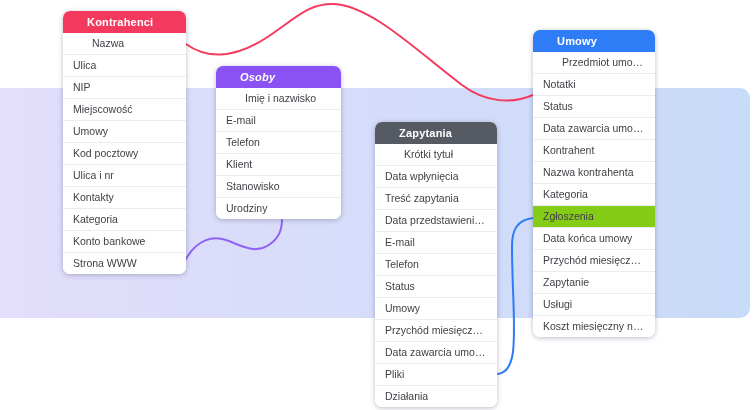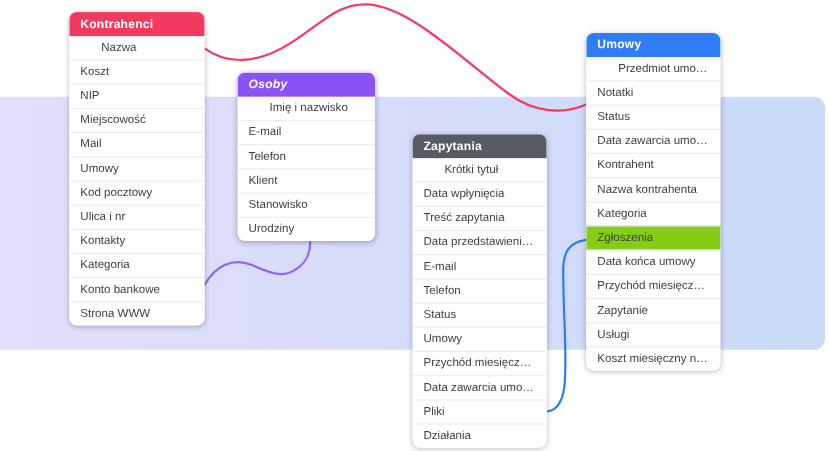--- a/index.html
+++ b/index.html
@@ -22,21 +22,21 @@
   .table-card{
     position:absolute;
     background:#ffffff;
     border-radius:7px;
     box-shadow:0 1px 5px rgba(60,60,100,0.35);
     overflow:hidden;
   }
   .card-header{
     height:22px;
     line-height:22px;
-    padding:0 10px;
+    padding:0 24px;
     color:#ffffff;
     font-size:11px;
     font-weight:bold;
     letter-spacing:.2px;
     white-space:nowrap;
   }
   .field-row{
     height:21px;
     line-height:21px;
     padding:0 10px;
@@ -67,24 +67,23 @@
     <path d="M 186 44 C 205 58, 232 60, 266 38 C 295 19, 308 3, 334 4 C 372 6, 418 52, 462 85 C 486 103, 512 104, 533 95" fill="none" stroke-width="2" stroke-linecap="round" stroke="#f43a5e"></path>
     <path d="M 186 259 C 196 241, 212 234, 229 241 C 247 249, 257 252, 267 246 C 276 241, 282 234, 282 220" fill="none" stroke-width="2" stroke-linecap="round" stroke="#8f63f3"></path>
     <path d="M 533 218 C 517 220, 512 230, 512 246 C 512 290, 516 325, 513 352 C 511 366, 506 373, 498 374" fill="none" stroke-width="2" stroke-linecap="round" stroke="#2e7cf5"></path>
   </svg>
 
   <div class="table-card" id="card-kontrahenci">
     <div class="card-header" style="background: rgb(244, 57, 95);">Kontrahenci</div>
     <div class="fields">
 
     <div class="field-row">Nazwa</div>
-        <div class="field-row">Koszt</div>
+        <div class="field-row">Ulica</div>
         <div class="field-row">NIP</div>
         <div class="field-row">Miejscowość</div>
-        <div class="field-row">Mail</div>
         <div class="field-row">Umowy</div>
         <div class="field-row">Kod pocztowy</div>
         <div class="field-row">Ulica i nr</div>
         <div class="field-row">Kontakty</div>
         <div class="field-row">Kategoria</div>
         <div class="field-row">Konto bankowe</div>
         <div class="field-row">Strona WWW</div>
       </div>
   </div>
 

